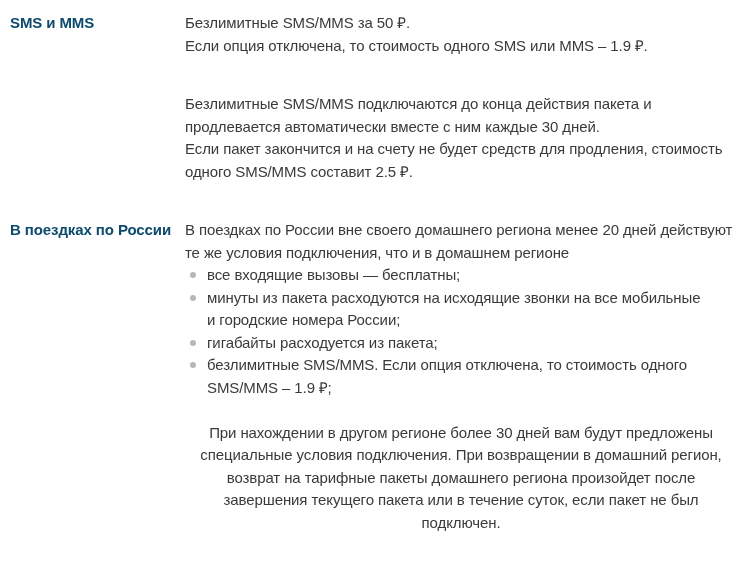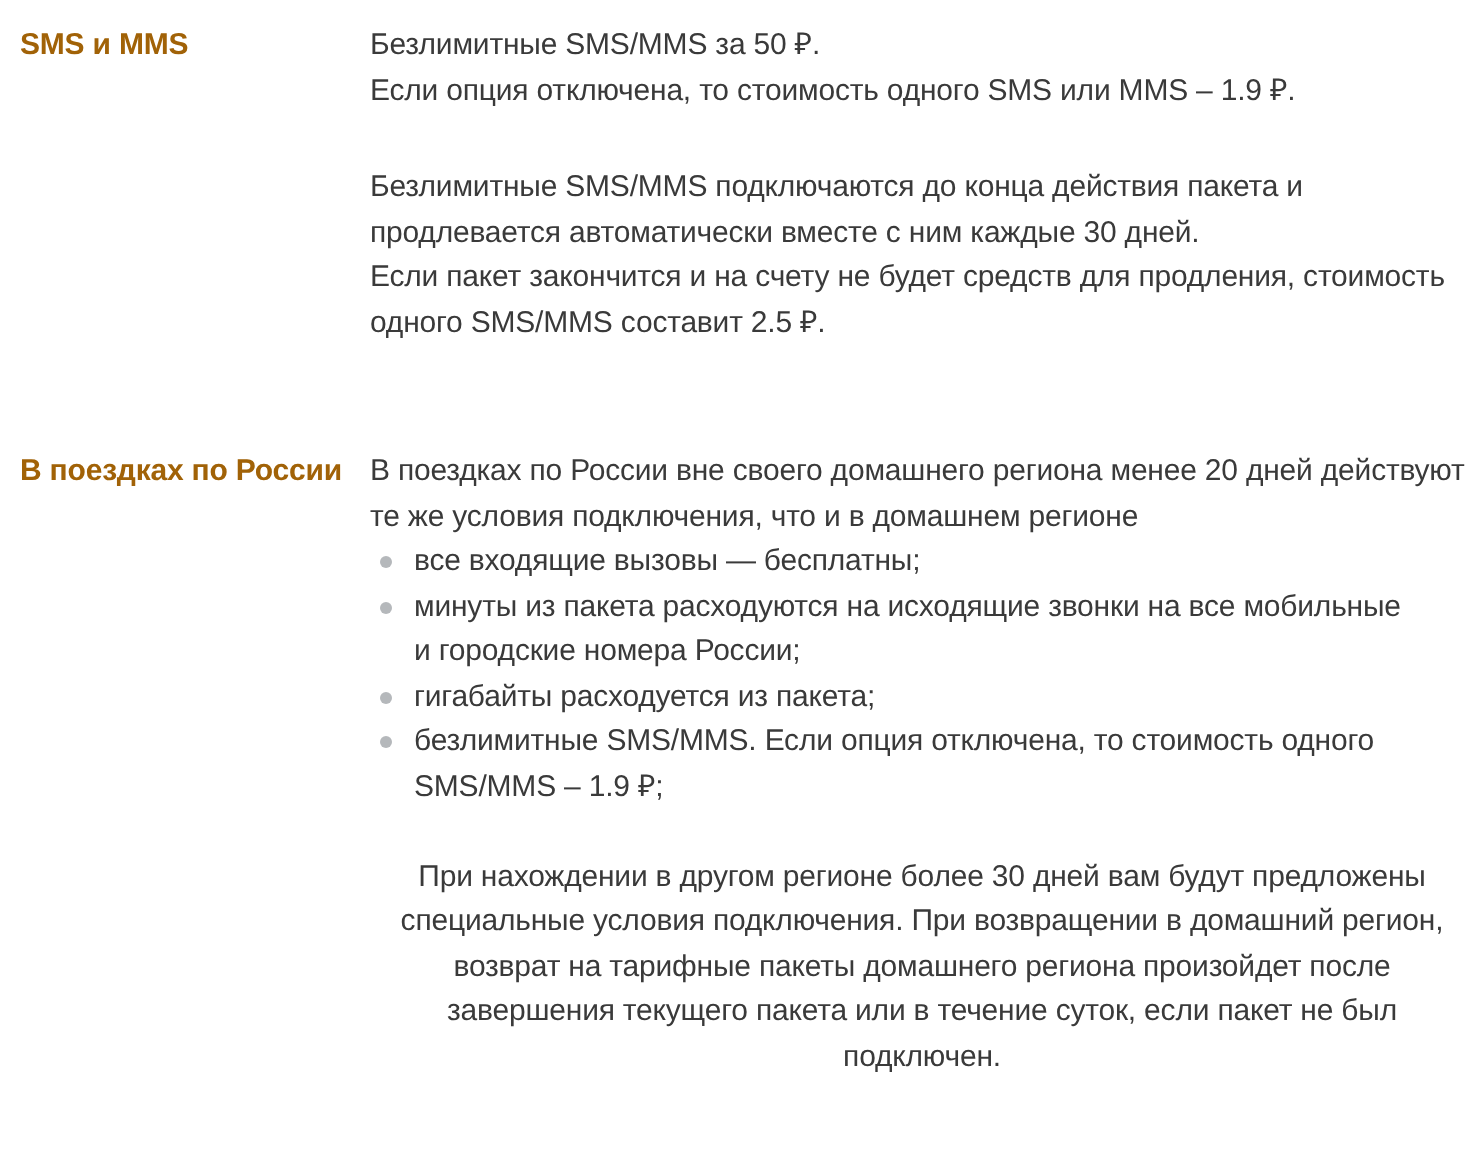--- a/index.html
+++ b/index.html
@@ -20,38 +20,38 @@
     line-height: 22.5px;
     color: #3a3a3a;
     letter-spacing: -0.1px;
   }
   .row {
     display: grid;
     grid-template-columns: 175px 1fr;
     align-items: start;
   }
   .row + .row {
-    margin-top: 52px;
+    margin-top: 36px;
   }
   .term {
     font-weight: 700;
-    color: #a16207;
+    color: #0c4a6e;
     font-size: 15px;
     line-height: 22.5px;
     padding-right: 10px;
   }
   .content {
     max-width: 556px;
   }
   .para {
     margin: 0;
     white-space: pre-line;
   }
   .para + .para {
-    margin-top: 26px;
+    margin-top: 36px;
   }
   ul.bullets {
     margin: 0;
     padding: 0;
     list-style: none;
   }
   ul.bullets li {
     position: relative;
     padding-left: 22px;
     white-space: pre-line;

